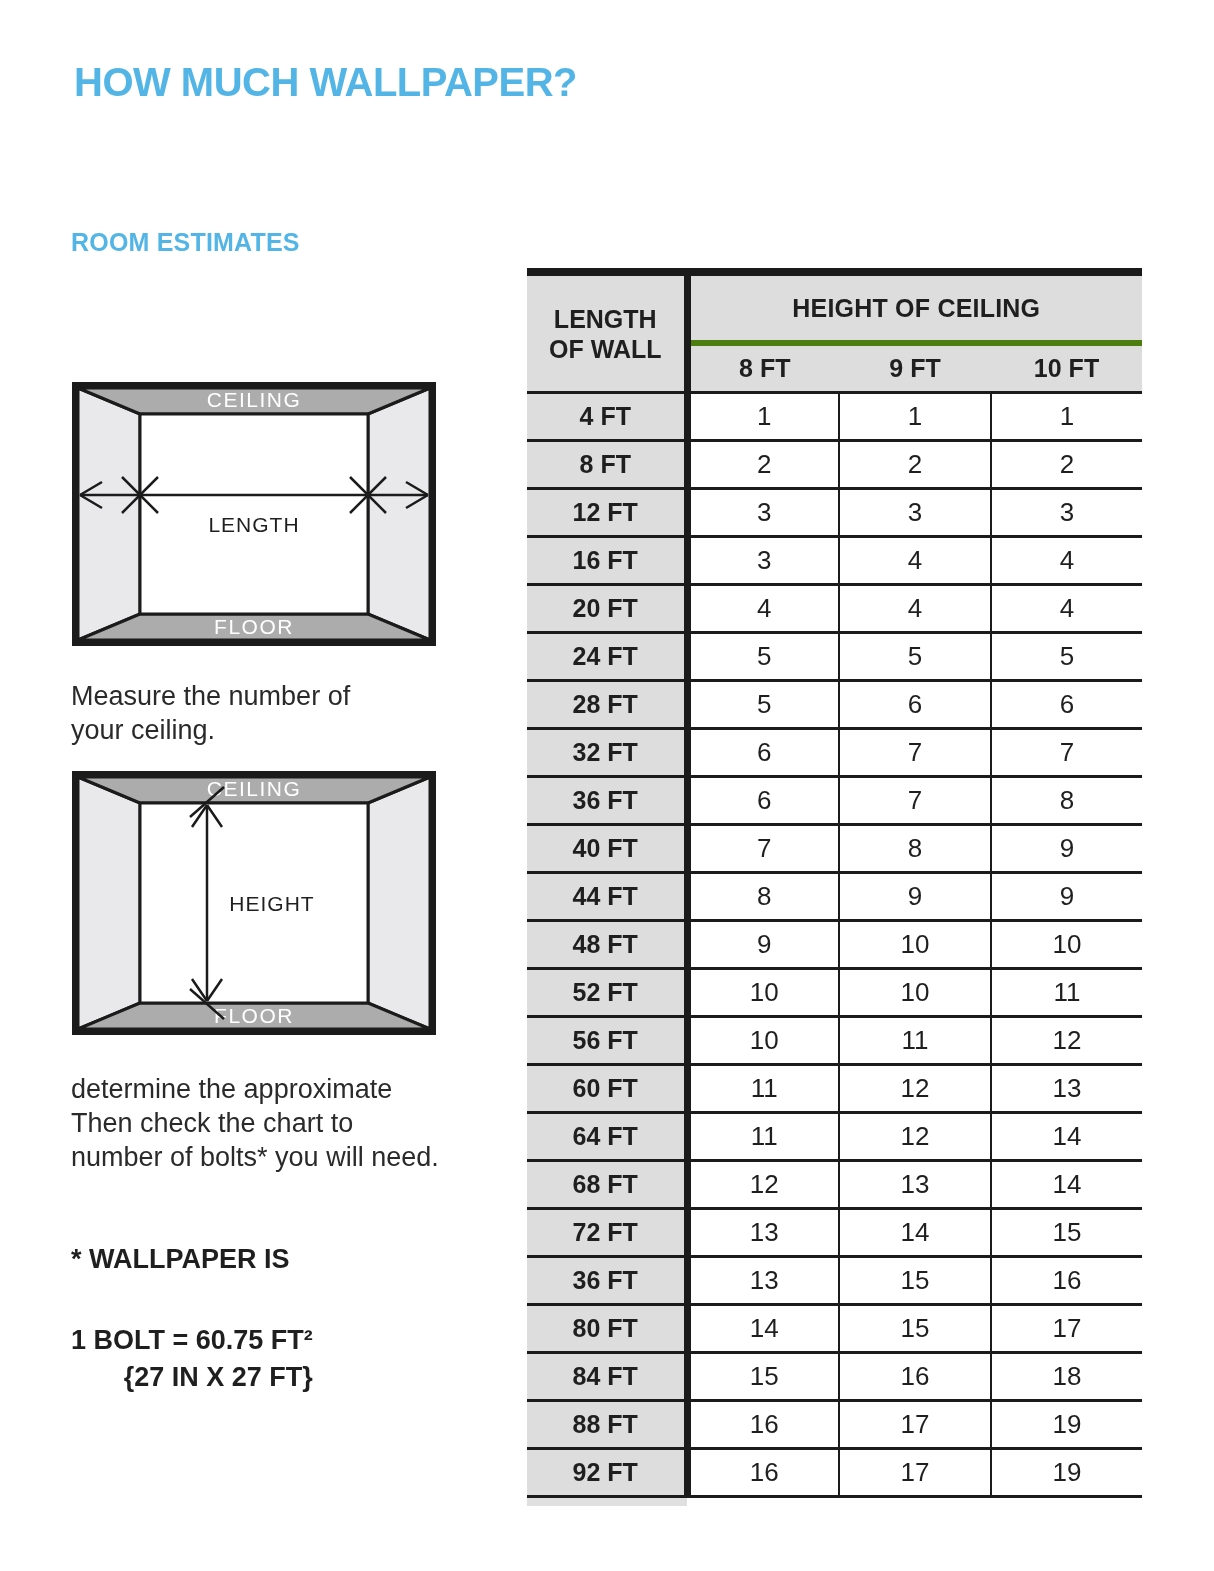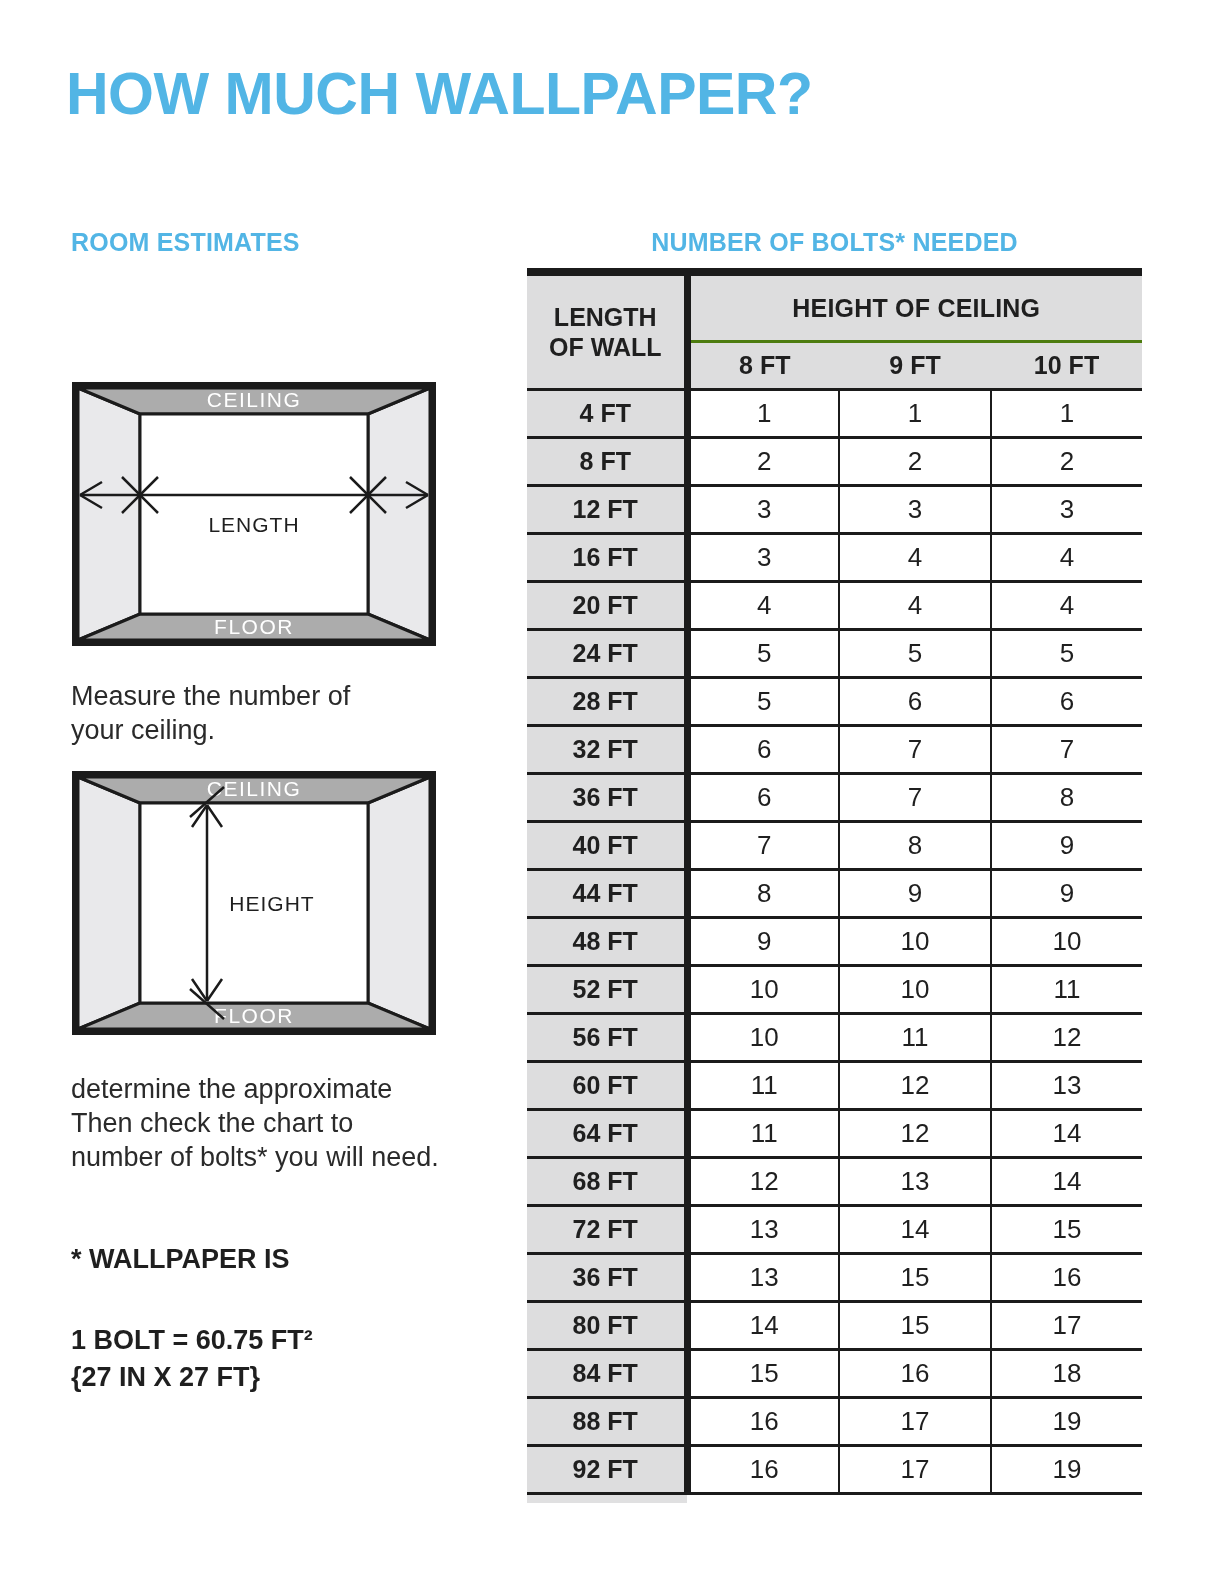--- a/index.html
+++ b/index.html
@@ -1,67 +1,66 @@
 <!DOCTYPE html>
 <html><head>
 <meta charset="utf-8">
 <style>
   html,body{margin:0;padding:0;background:#ffffff;}
   body{font-family:"Liberation Sans","DejaVu Sans",sans-serif;color:#242424;}
   .page{position:relative;width:1214px;height:1571px;background:#ffffff;overflow:hidden;}
 
-  .page-title{position:absolute;left:66px;top:60px;font-size:59px;font-weight:bold;
+  .page-title{position:absolute;left:74px;top:60px;font-size:40px;font-weight:bold;
     color:#52B5E5;letter-spacing:-0.5px;}
 
   .section-heading{position:absolute;font-size:25px;font-weight:bold;color:#52B5E5;letter-spacing:0.2px;}
   .heading-left{left:71px;top:228px;}
   .heading-table{left:527px;top:228px;width:615px;text-align:center;}
 
   .para{position:absolute;left:71px;font-size:27px;line-height:34px;color:#2a2a2a;}
   .p1{top:284px;}
   .p2{top:679px;}
   .p3{top:1072px;}
 
-  .note{position:absolute;left:71px;font-size:27px;font-weight:bold;color:#1f1f1f;line-height:35px;}
+  .note{position:absolute;left:71px;font-size:27px;font-weight:bold;color:#1f1f1f;line-height:35px;text-align:right;}
   .n1{top:1242px;}
   .n2{top:1322px;line-height:37px;}
   .note .indent{padding-left:22px;}
 
   .diagram{position:absolute;left:72px;width:364px;height:316px;}
   .d1{top:382px;}
   .d2{top:771px;}
   .diagram svg{display:block;width:364px;height:264px;}
   .dg-label{font-size:21px;letter-spacing:1.5px;fill:#ffffff;}
   .dg-measure{font-size:21px;letter-spacing:1px;fill:#1f1f1f;}
 
   .table-wrap{position:absolute;left:527px;top:268px;width:615px;}
   table.bolts{border-collapse:collapse;table-layout:fixed;width:615px;
     border-top:8px solid #1b1b1b;border-bottom:3px solid #1b1b1b;color:#1f1f1f;}
   table.bolts th,table.bolts td{text-align:center;vertical-align:middle;padding:0;}
   th.corner{background:#DDDDDE;border-right:7px solid #1b1b1b;border-bottom:3px solid #1b1b1b;
     font-weight:bold;font-size:25px;line-height:30px;white-space:pre-line;}
-  th.group{background:#DDDDDE;border-bottom:3px solid #4d7c0f;font-weight:bold;font-size:25px;height:64px;letter-spacing:0.2px;}
+  th.group{background:#DDDDDE;border-bottom:6px solid #4d7c0f;font-weight:bold;font-size:25px;height:64px;letter-spacing:0.2px;}
   th.colhead{background:#DDDDDE;border-bottom:3px solid #1b1b1b;font-weight:bold;font-size:25px;height:45px;}
   tbody th.rowhead{background:#DDDDDE;border-right:7px solid #1b1b1b;border-top:3px solid #1b1b1b;
     font-weight:bold;font-size:25px;height:45px;}
   tbody tr:first-child th.rowhead,tbody tr:first-child td.val{border-top:none;}
   tbody td.val{border-top:3px solid #1b1b1b;font-size:26px;font-weight:normal;background:#ffffff;}
   tbody td.val + td.val{border-left:2px solid #1b1b1b;}
   .footer-strip{width:160px;height:8px;background:#E0E0E1;}
 </style>
 </head>
 <body>
 
 <div class="page">
 
   <div class="page-title">HOW MUCH WALLPAPER?</div>
 
   <div class="section-heading heading-left">ROOM ESTIMATES</div>
 
-  <div class="section-heading heading-table">NUMBER OF BOLTS* NEEDED</div>
 
 
   <div class="diagram d1">
     <svg viewBox="0 0 364 264">
       <polygon points="6,6 68,32 68,232 6,258" fill="#E9E9EB" stroke="#1b1b1b" stroke-width="3"></polygon>
       <polygon points="358,6 296,32 296,232 358,258" fill="#E9E9EB" stroke="#1b1b1b" stroke-width="3"></polygon>
       <polygon points="6,6 358,6 296,32 68,32" fill="#ACACAC" stroke="#1b1b1b" stroke-width="3"></polygon>
       <polygon points="6,258 358,258 296,232 68,232" fill="#ACACAC" stroke="#1b1b1b" stroke-width="3"></polygon>
       <rect x="68" y="32" width="228" height="200" fill="#ffffff" stroke="#1b1b1b" stroke-width="3"></rect>
       <rect x="3" y="3" width="358" height="258" fill="none" stroke="#1b1b1b" stroke-width="6"></rect>

